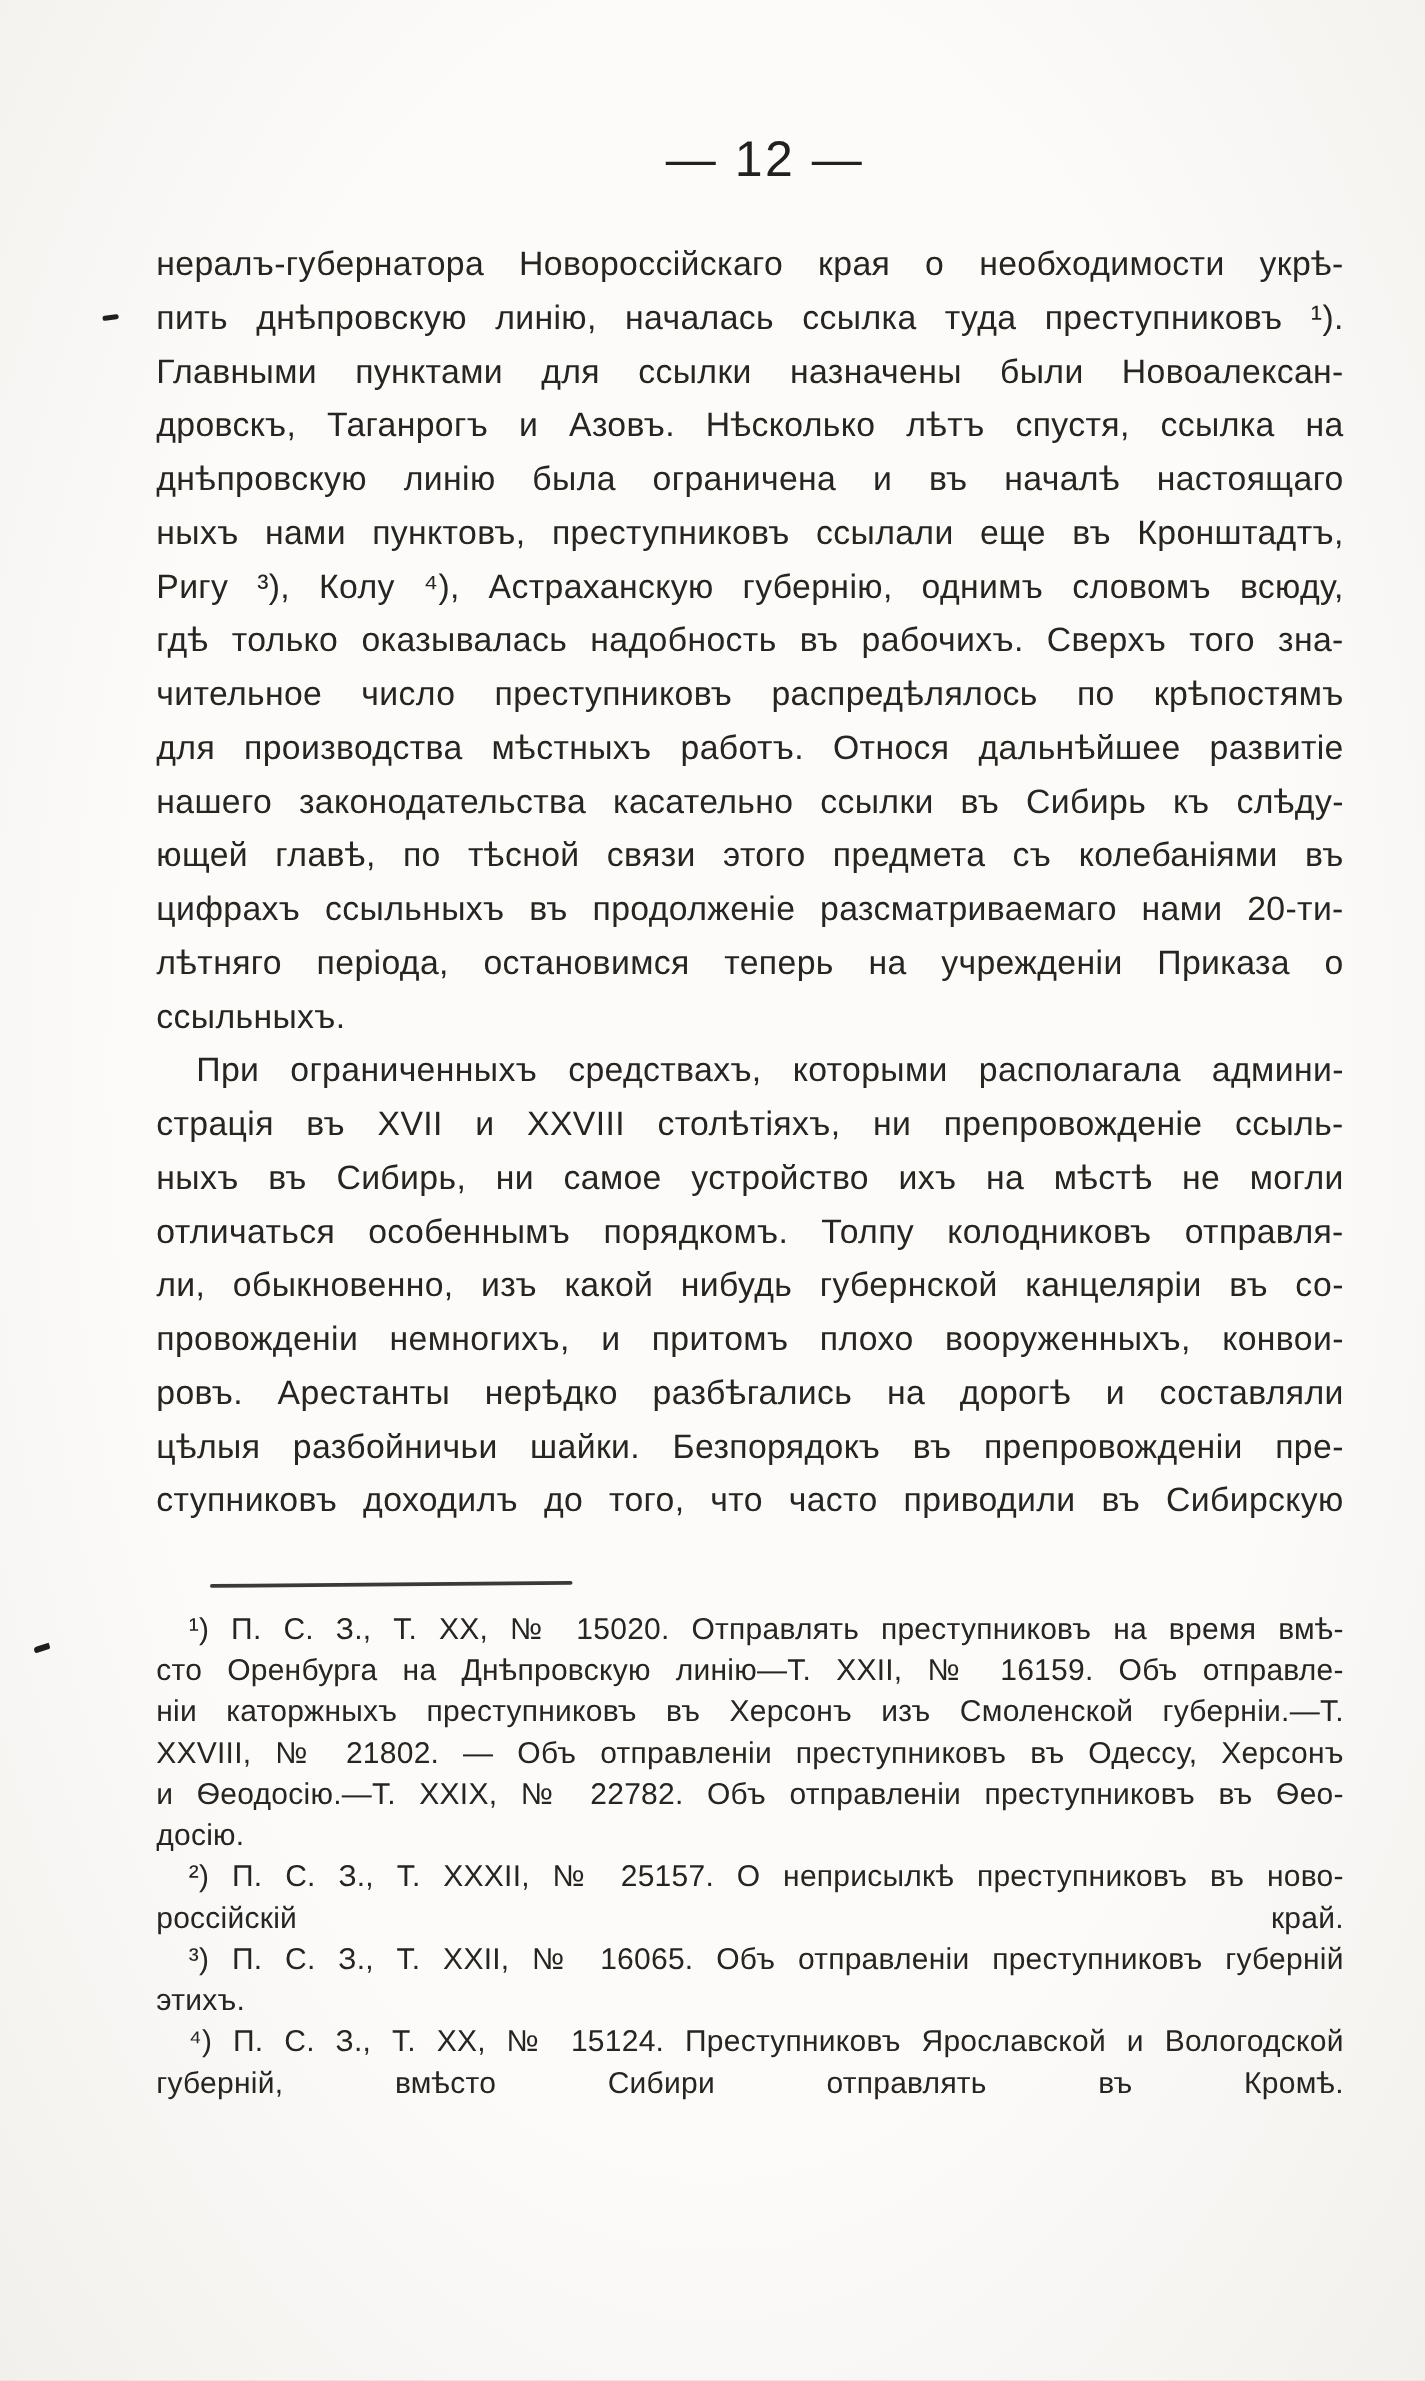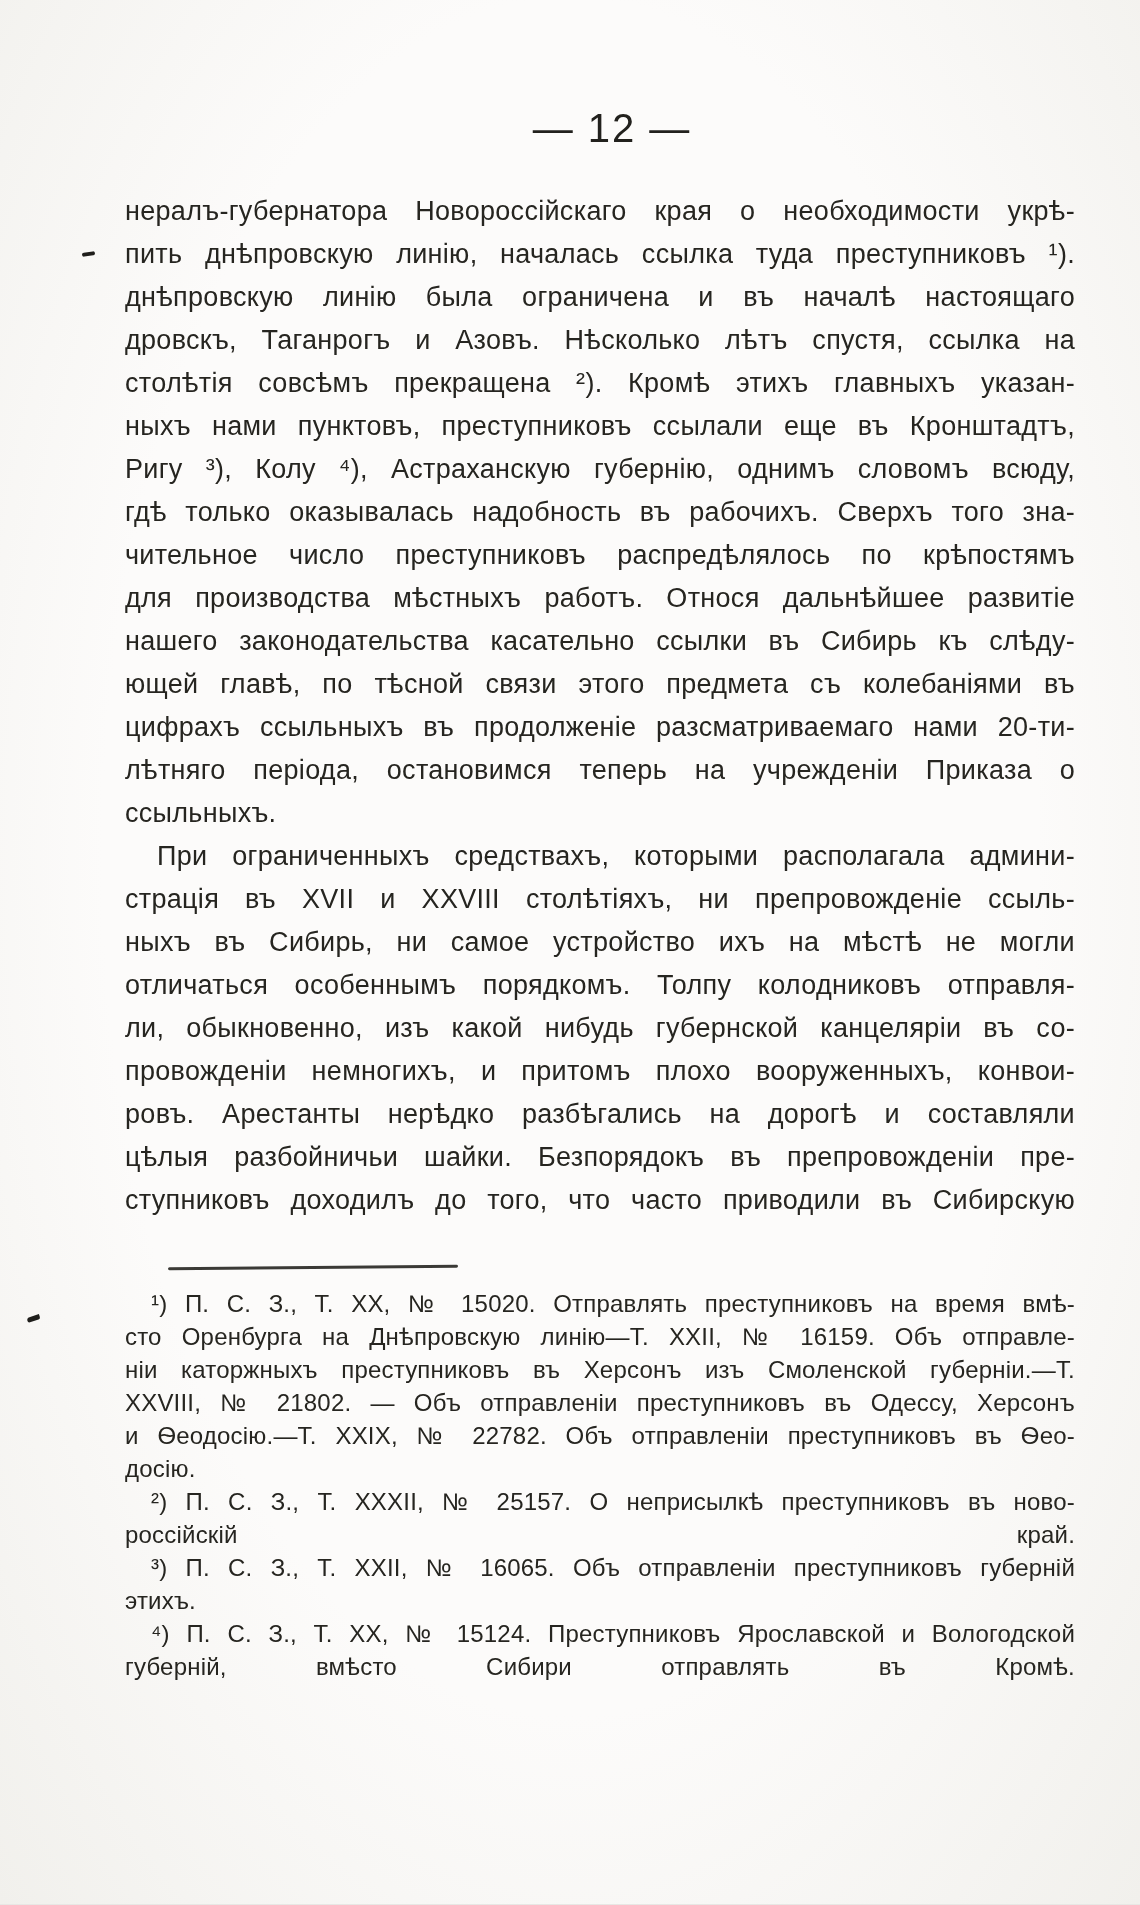--- a/index.html
+++ b/index.html
@@ -66,23 +66,23 @@
 <body>
 
 <div class="page">
 
   <div class="page-number">— 12 —</div>
 
   <div class="body-text">
 
   <div class="line">нералъ-губернатора Новороссійскаго края о необходимости укрѣ-</div>
       <div class="line">пить днѣпровскую линію, началась ссылка туда преступниковъ ¹).</div>
+      <div class="line">Главными пунктами для ссылки назначены были Новоалексан-</div>
+      <div class="line">дровскъ, Таганрогъ и Азовъ. Нѣсколько лѣтъ спустя, ссылка на</div>
       <div class="line">днѣпровскую линію была ограничена и въ началѣ настоящаго</div>
-      <div class="line">дровскъ, Таганрогъ и Азовъ. Нѣсколько лѣтъ спустя, ссылка на</div>
-      <div class="line">столѣтія совсѣмъ прекращена ²). Кромѣ этихъ главныхъ указан-</div>
       <div class="line">ныхъ нами пунктовъ, преступниковъ ссылали еще въ Кронштадтъ,</div>
       <div class="line">Ригу ³), Колу ⁴), Астраханскую губернію, однимъ словомъ всюду,</div>
       <div class="line">гдѣ только оказывалась надобность въ рабочихъ. Сверхъ того зна-</div>
       <div class="line">чительное число преступниковъ распредѣлялось по крѣпостямъ</div>
       <div class="line">для производства мѣстныхъ работъ. Относя дальнѣйшее развитіе</div>
       <div class="line">нашего законодательства касательно ссылки въ Сибирь къ слѣду-</div>
       <div class="line">ющей главѣ, по тѣсной связи этого предмета съ колебаніями въ</div>
       <div class="line">цифрахъ ссыльныхъ въ продолженіе разсматриваемаго нами 20-ти-</div>
       <div class="line">лѣтняго періода, остановимся теперь на учрежденіи Приказа о</div>
       <div class="line end">ссыльныхъ.</div>

